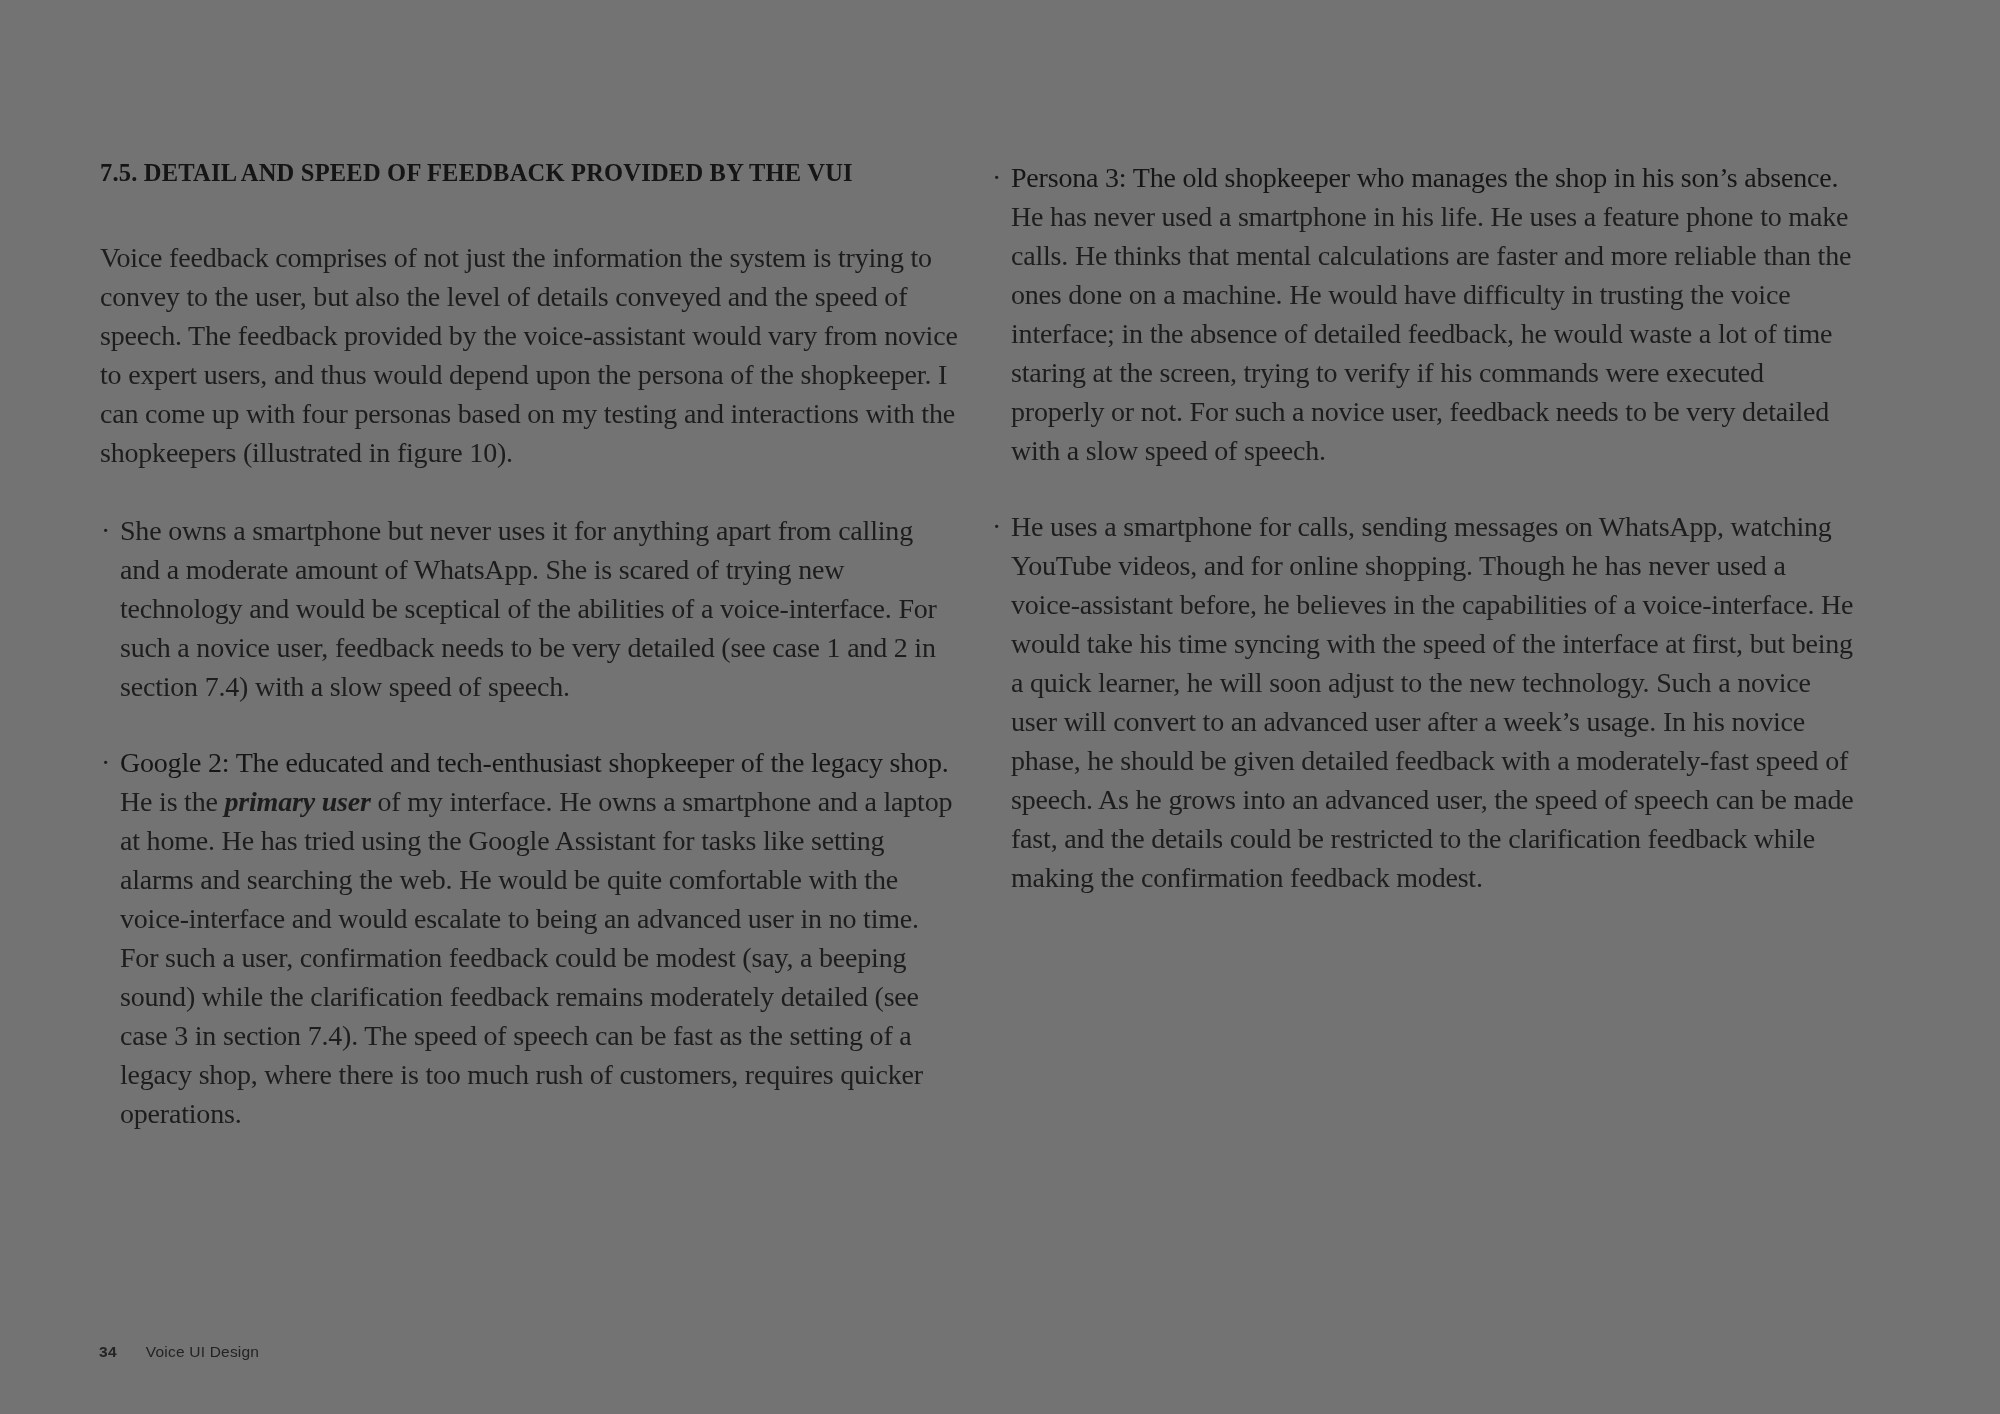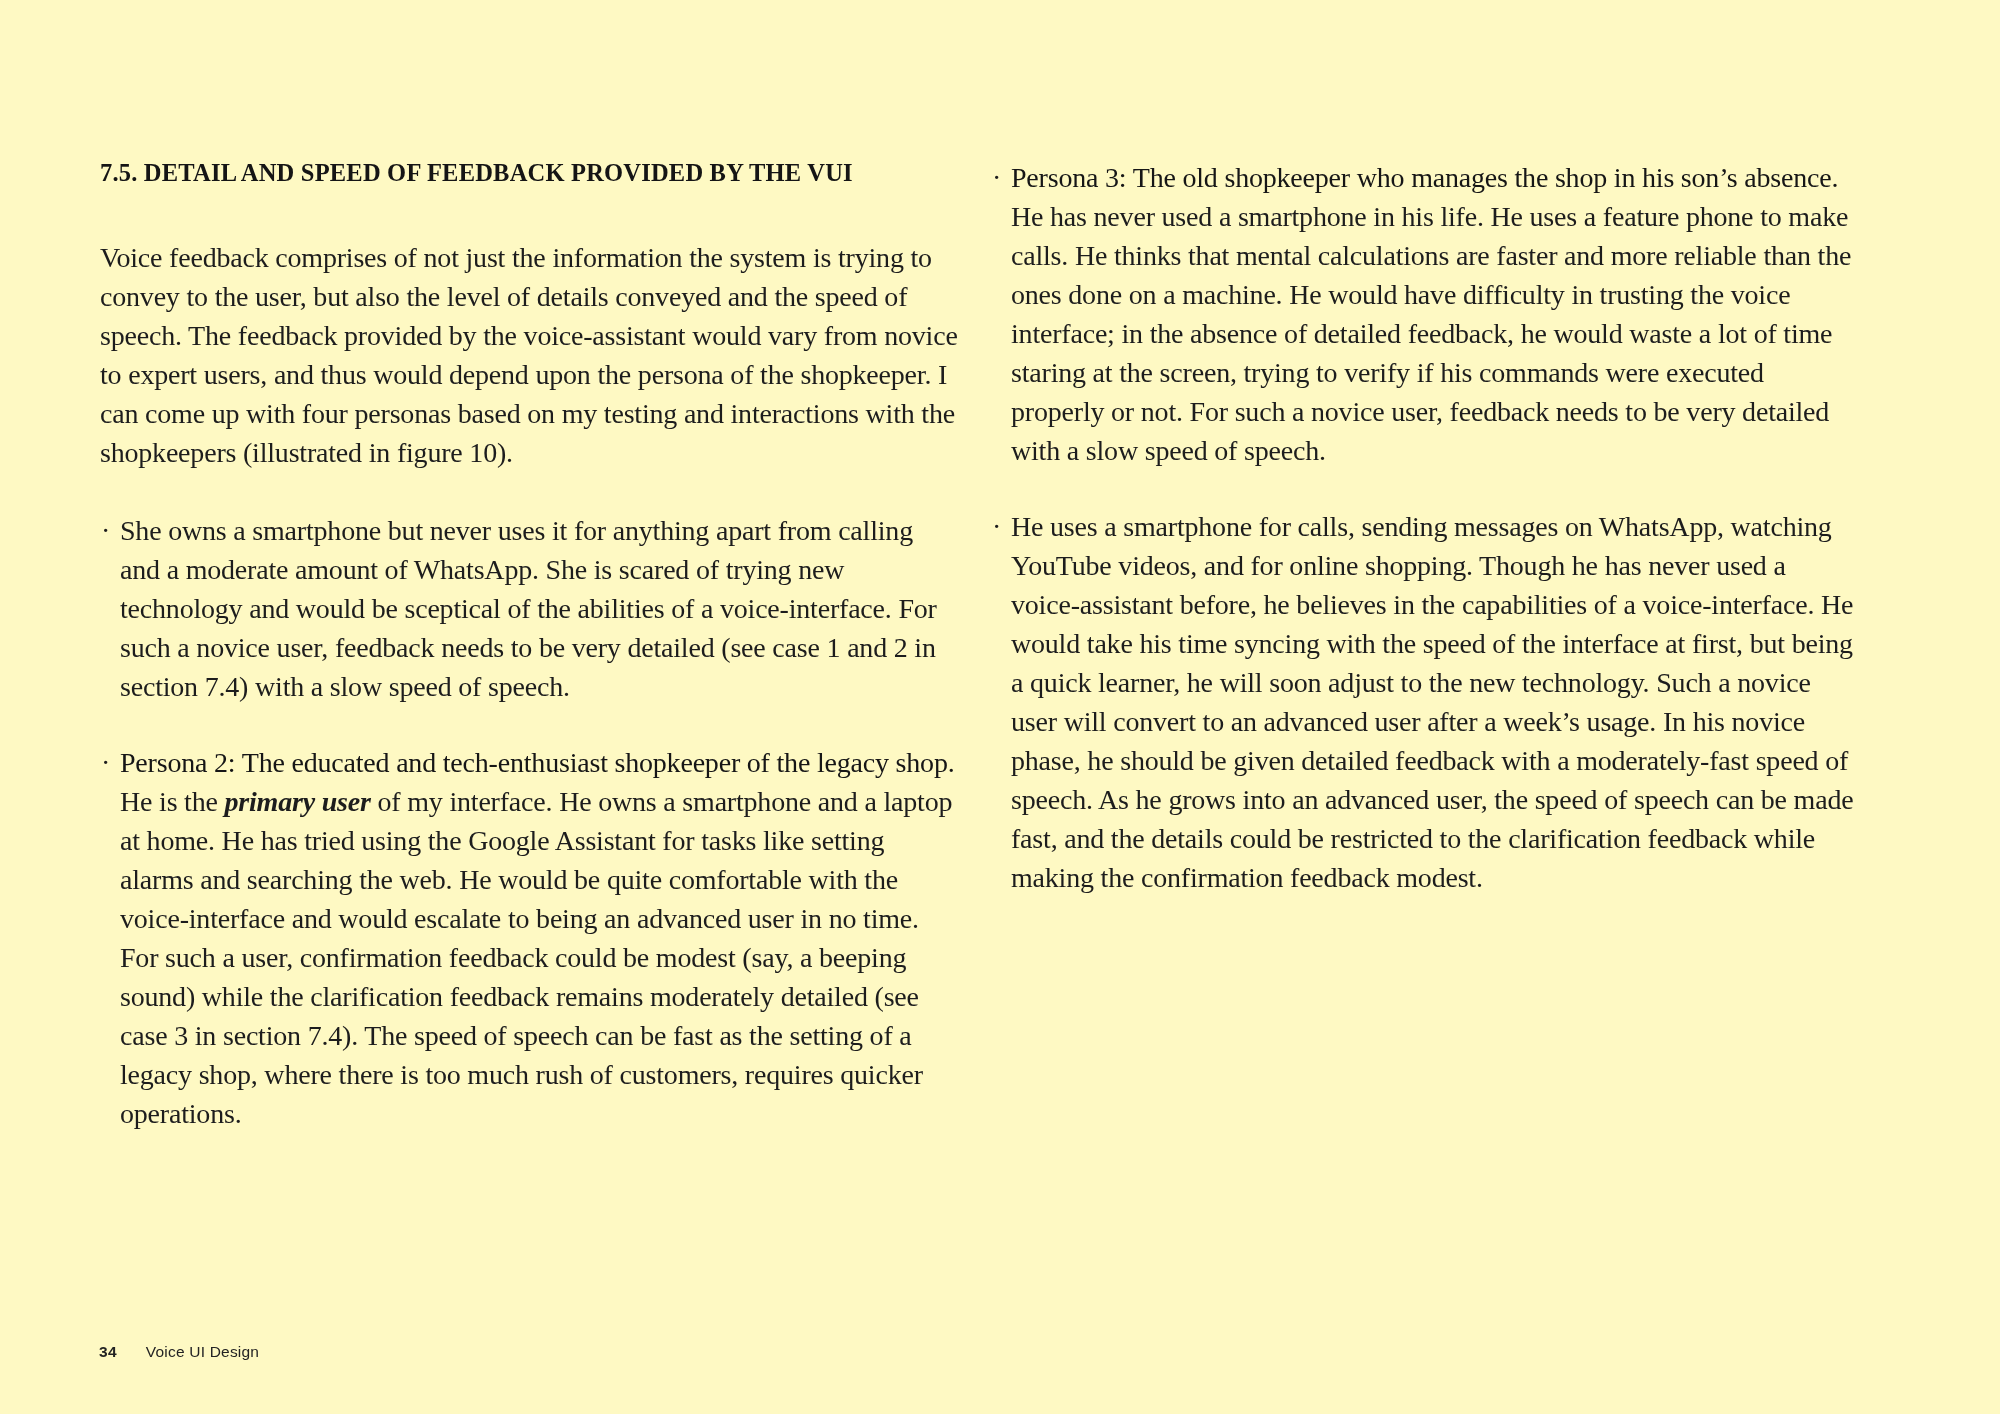--- a/index.html
+++ b/index.html
@@ -7,21 +7,21 @@
   body {
     width: 2000px;
     height: 1414px;
     background: #ffffff;
     font-family: "Liberation Serif", serif;
   }
   .page {
     position: relative;
     width: 2000px;
     height: 1414px;
-    background: #fef9c3;
+    background: #737373;
     color: #1d1d1d;
     overflow: hidden;
   }
   .columns {
     position: absolute;
     left: 100px;
     top: 158px;
     display: flex;
     gap: 33px;
     align-items: flex-start;
@@ -95,21 +95,21 @@
 
       <p class="body-copy intro">Voice feedback comprises of not just the information the system is trying to convey to the user, but also the level of details conveyed and the speed of speech. The feedback provided by the voice-assistant would vary from novice to expert users, and thus would depend upon the persona of the shopkeeper. I can come up with four personas based on my testing and interactions with the shopkeepers (illustrated in figure 10).</p>
 
       <div class="body-copy persona">
         <span class="persona-bullet">·</span>
         <div class="persona-body">She owns a smartphone but never uses it for anything apart from calling and a moderate amount of WhatsApp. She is scared of trying new technology and would be sceptical of the abilities of a voice-interface. For such a novice user, feedback needs to be very detailed (see case 1 and 2 in section 7.4) with a slow speed of speech.</div>
       </div>
 
       <div class="body-copy persona">
         <span class="persona-bullet">·</span>
-        <div class="persona-title">Persona 2: The educated and tech-enthusiast shopkeeper of the legacy shop.</div>
+        <div class="persona-title">Google 2: The educated and tech-enthusiast shopkeeper of the legacy shop.</div>
         <div class="persona-body"><span>He is the </span><span class="emphasis">primary user</span><span> of my interface. He owns a smartphone and a laptop at home. He has tried using the Google Assistant for tasks like setting alarms and searching the web. He would be quite comfortable with the voice-interface and would escalate to being an advanced user in no time. For such a user, confirmation feedback could be modest (say, a beeping sound) while the clarification feedback remains moderately detailed (see case 3 in section 7.4). The speed of speech can be fast as the setting of a legacy shop, where there is too much rush of customers, requires quicker operations.</span></div>
       </div>
     </div>
 
     <div class="col-right">
 
       <div class="body-copy persona">
         <span class="persona-bullet">·</span>
         <div class="persona-title">Persona 3: The old shopkeeper who manages the shop in his son’s absence.</div>
         <div class="persona-body">He has never used a smartphone in his life. He uses a feature phone to make calls. He thinks that mental calculations are faster and more reliable than the ones done on a machine. He would have difficulty in trusting the voice interface; in the absence of detailed feedback, he would waste a lot of time staring at the screen, trying to verify if his commands were executed properly or not. For such a novice user, feedback needs to be very detailed with a slow speed of speech.</div>

